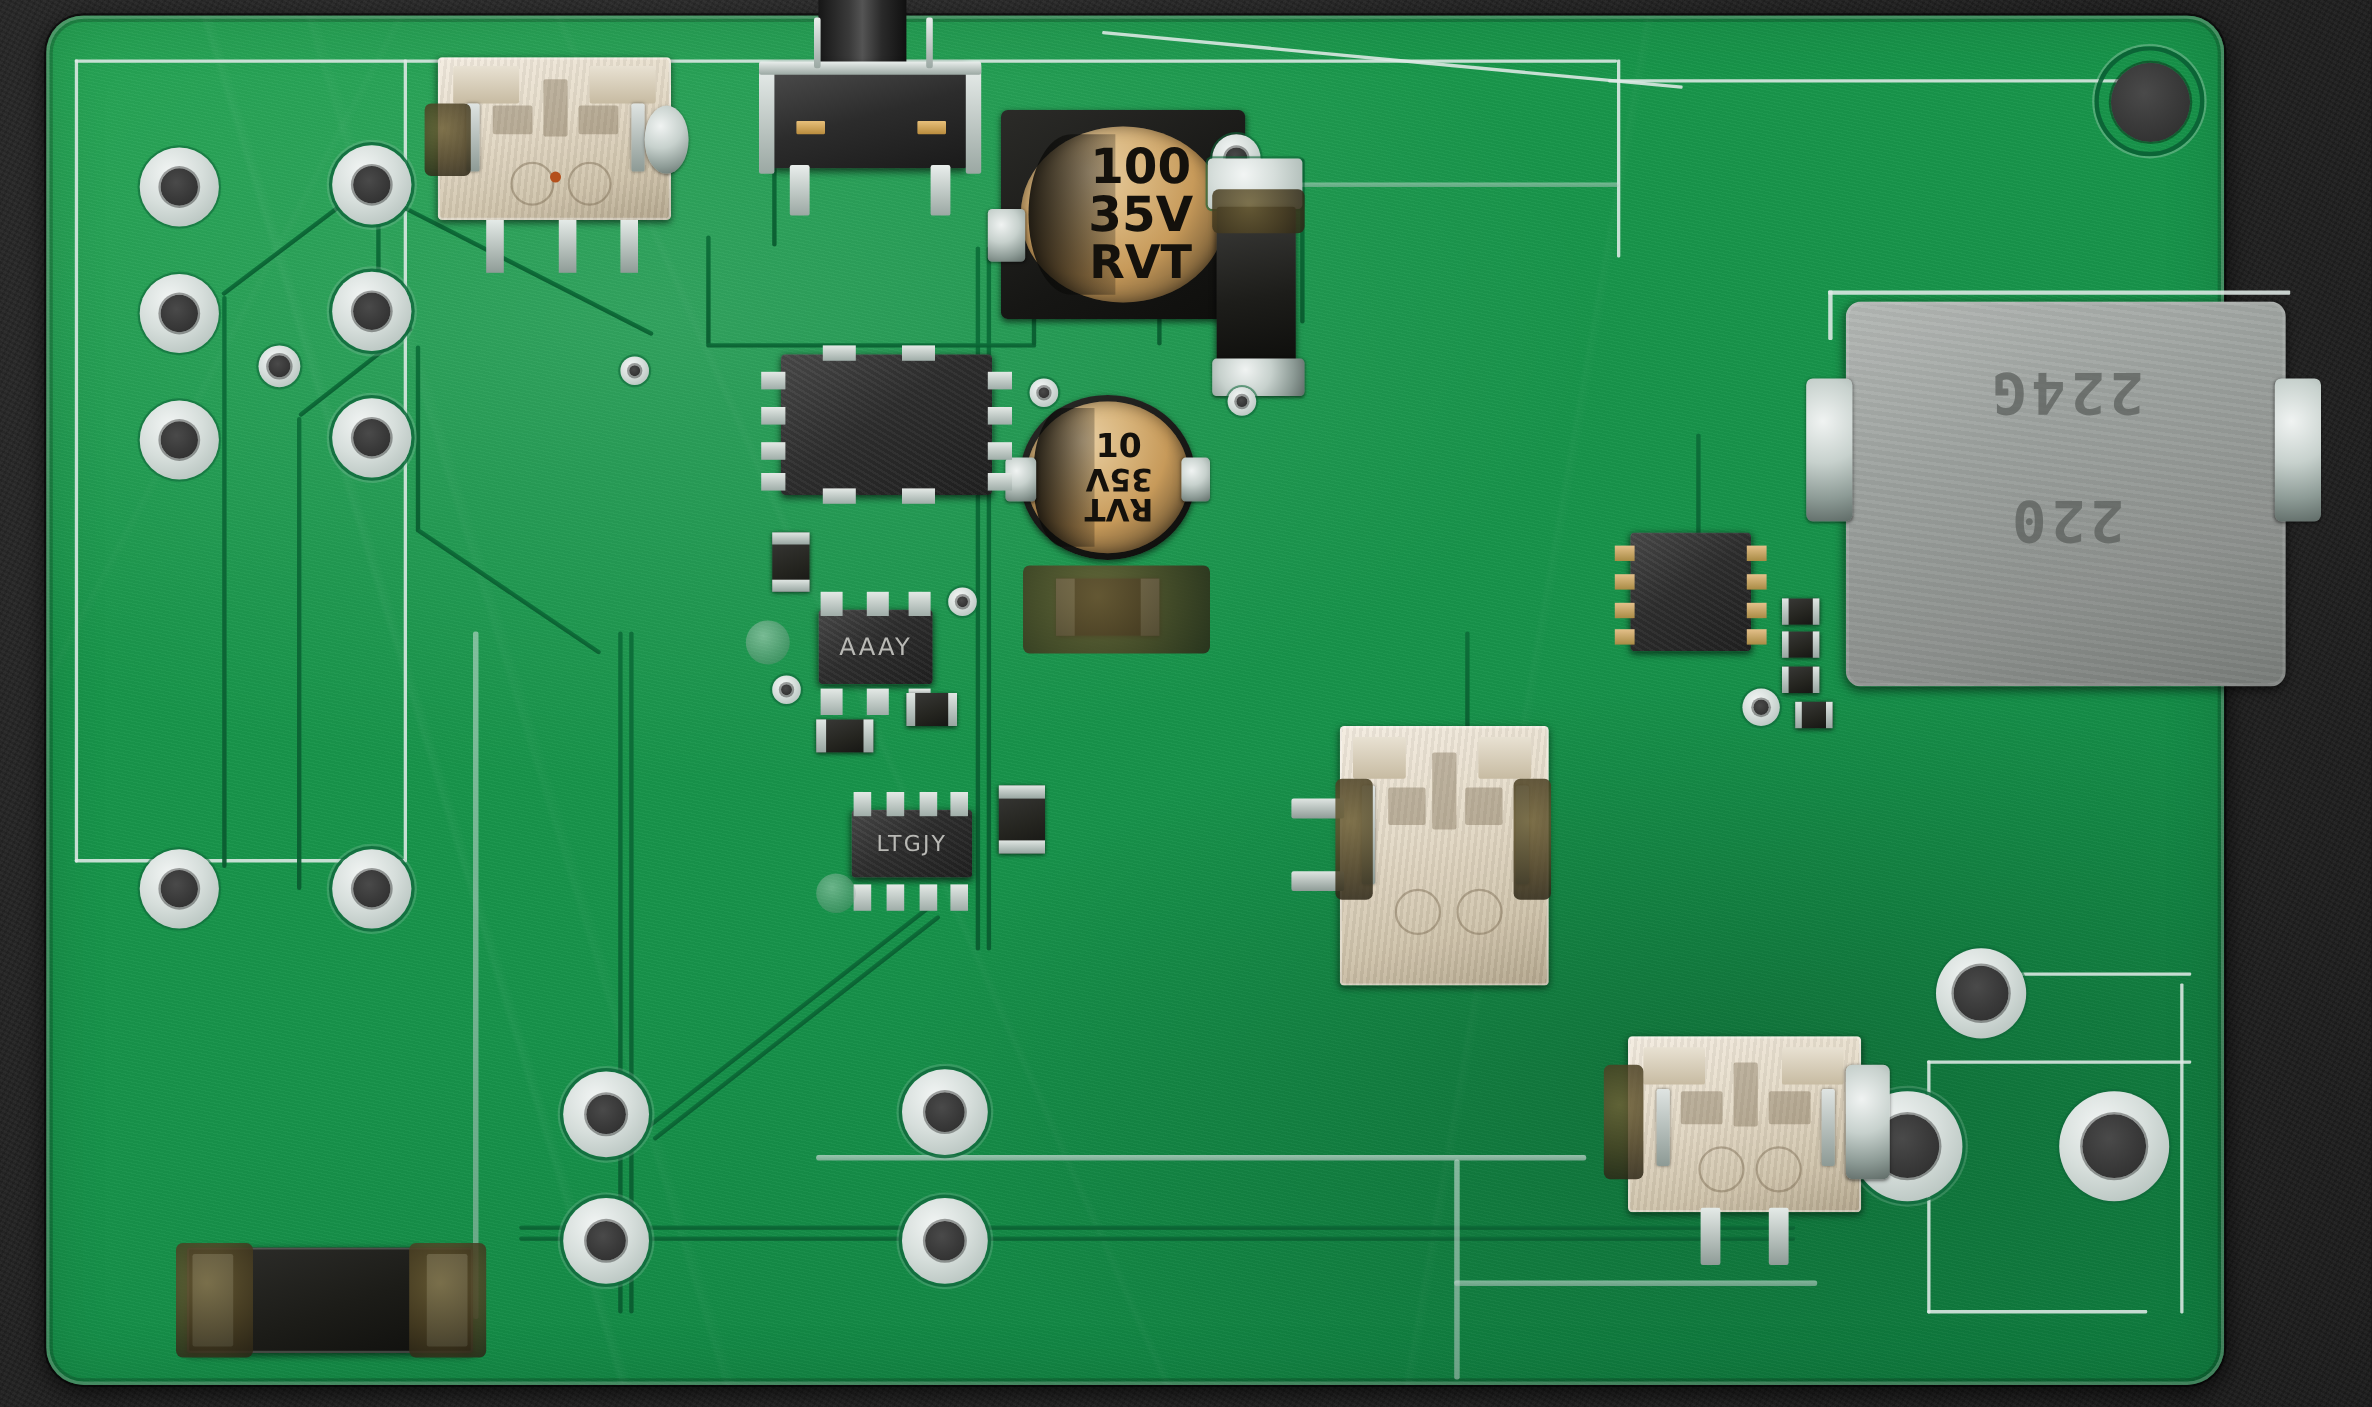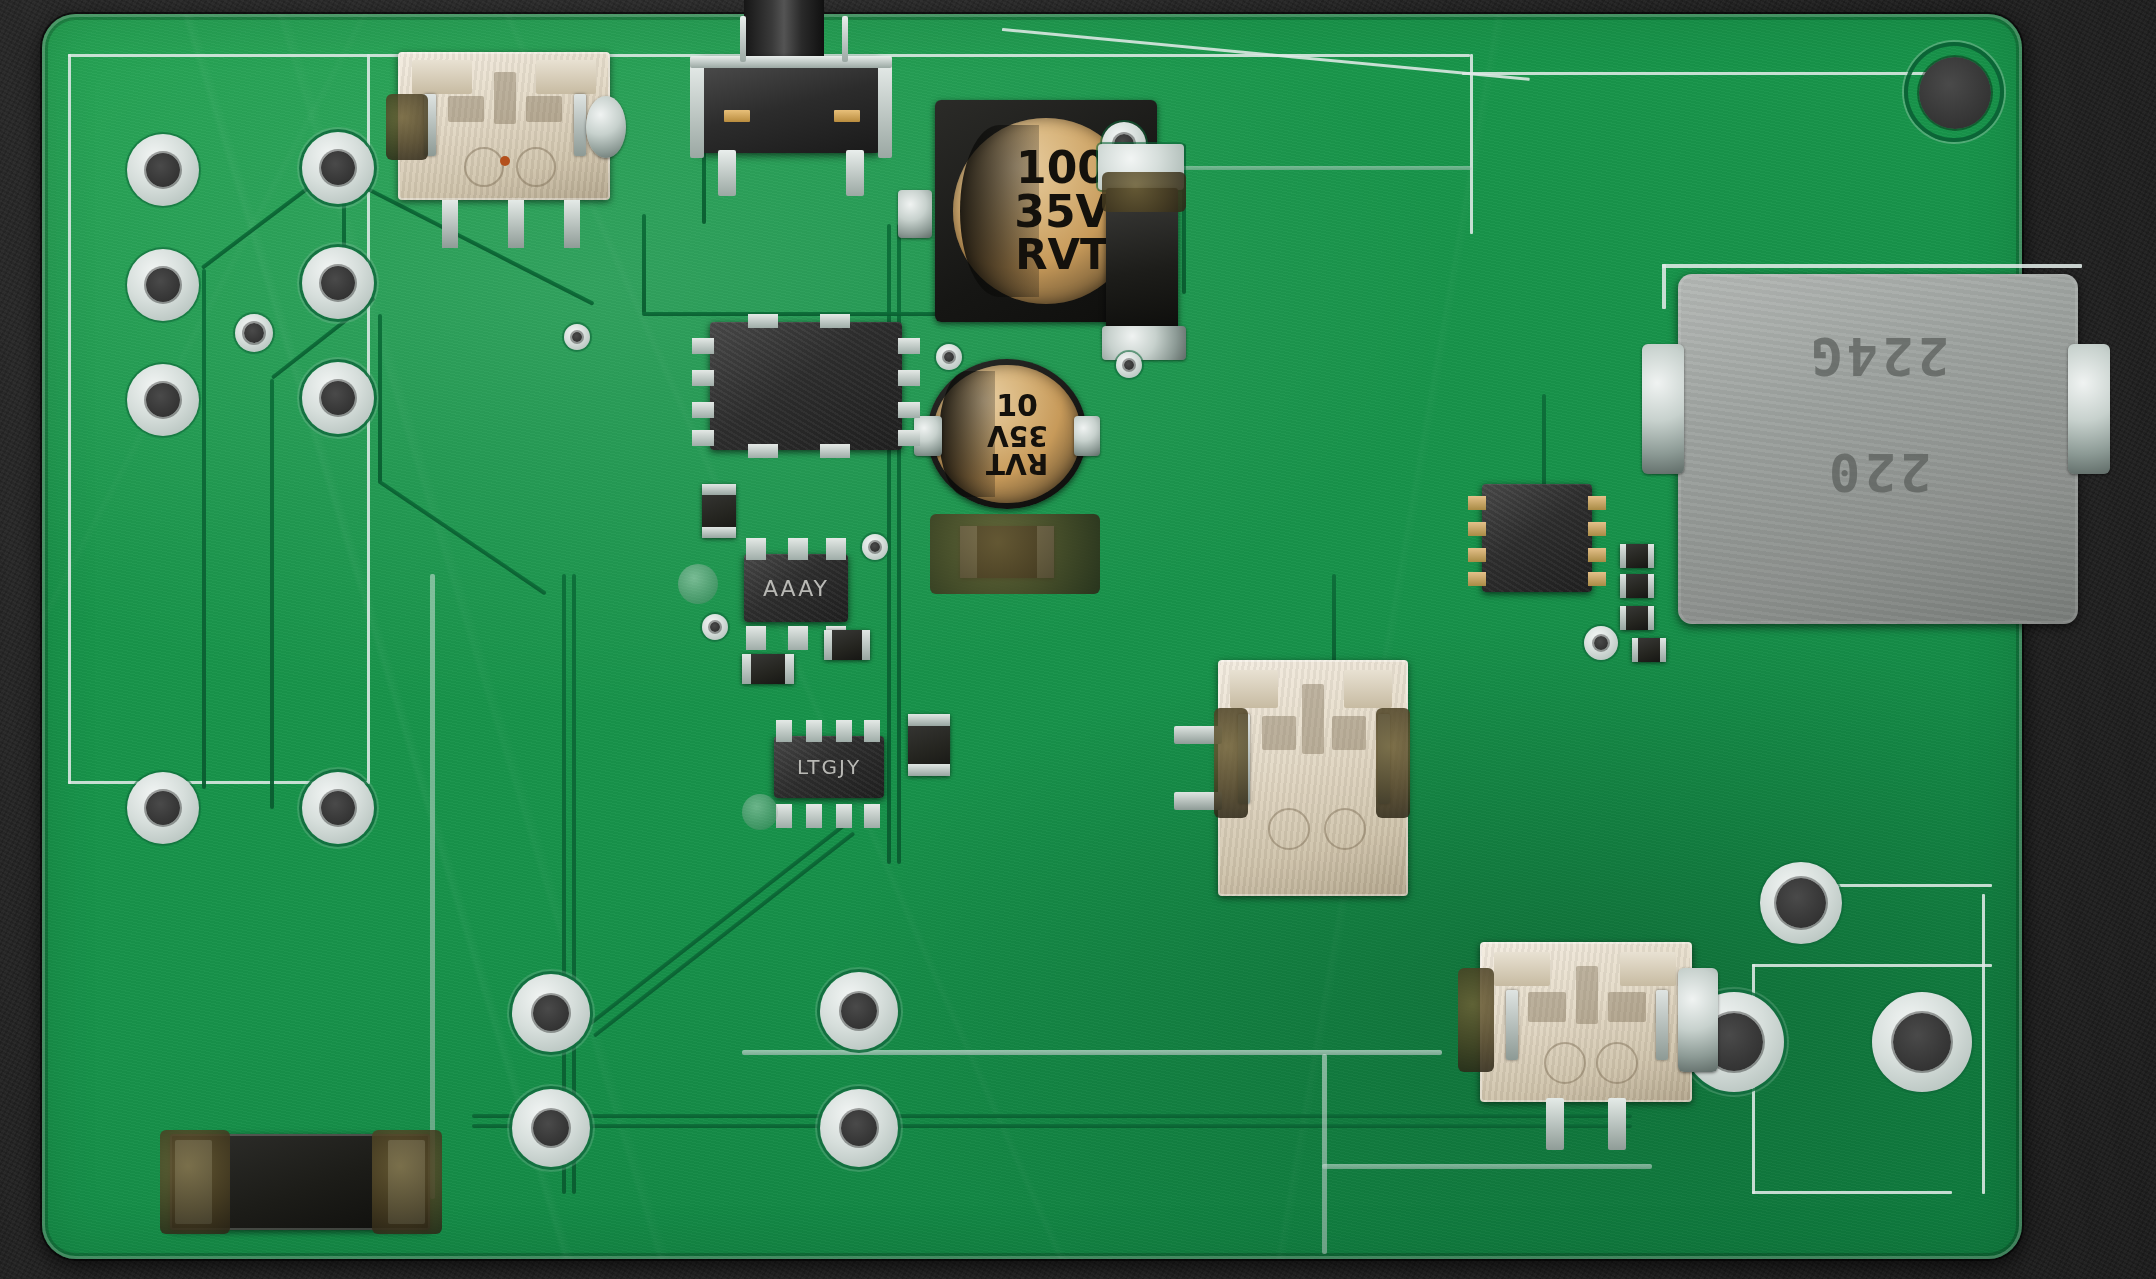--- a/index.html
+++ b/index.html
@@ -281,21 +281,21 @@
       <div class="shld" style="left:196px;top:58px;width:14px;height:100px;"></div>
       <div class="shld" style="left:8px;top:56px;width:202px;height:12px;"></div>
       <div class="gold" style="left:42px;top:110px;width:26px;height:12px;"></div>
       <div class="gold" style="left:152px;top:110px;width:26px;height:12px;"></div>
       <div class="shld" style="left:36px;top:150px;width:18px;height:46px;"></div>
       <div class="shld" style="left:164px;top:150px;width:18px;height:46px;"></div>
       <div class="shld" style="left:58px;top:16px;width:6px;height:46px;"></div>
       <div class="shld" style="left:160px;top:16px;width:6px;height:46px;"></div>
     </div>
 
-    <div class="ecap" style="left:893px;top:86px;width:222px;height:222px;">
+    <div class="ecap" style="left:868px;top:86px;width:222px;height:190px;">
       <div class="can">
         <div class="dark"></div>
         <div style="position:relative;font-size:44px;margin-left:32px;">100</div>
         <div style="position:relative;font-size:44px;margin-left:32px;">35V</div>
         <div style="position:relative;font-size:42px;margin-left:32px;">RVT</div>
       </div>
     </div>
     <div class="solder" style="left:856px;top:176px;width:34px;height:48px;border-radius:4px;"></div>
     <div class="solder" style="left:1076px;top:176px;width:30px;height:48px;border-radius:4px;"></div>
     <div class="pad" style="left:1060px;top:108px;width:44px;height:44px;"></div>

